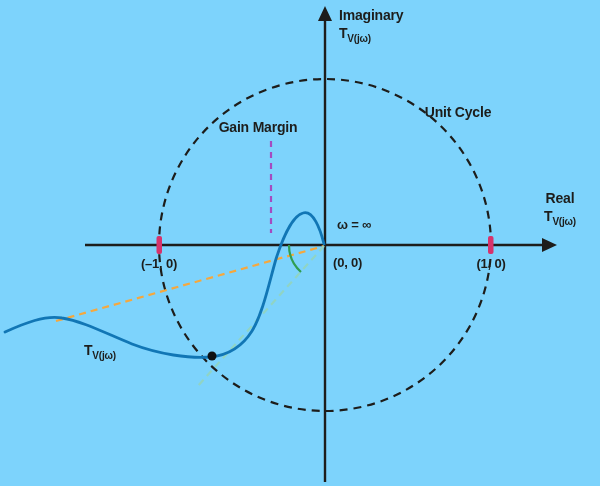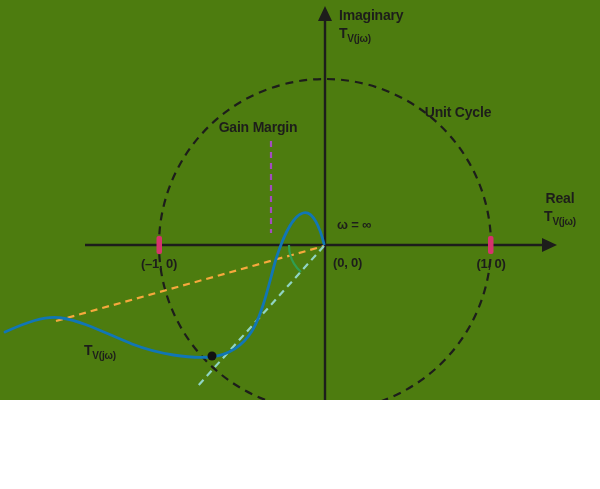--- a/index.html
+++ b/index.html
@@ -1,19 +1,19 @@
 <!DOCTYPE html>
 <html><head>
 <meta charset="utf-8">
 <style>
   html, body { margin: 0; padding: 0; background: #ffffff; }
   .stage {
-    width: 600px; height: 400px;
+    width: 600px; height: 486px;
     position: relative;
-    background: #4d7c0f;
+    background: #7dd3fc;
     overflow: hidden;
   }
   svg { display: block; }
   .lbl {
     font-family: "Liberation Sans", sans-serif;
     font-weight: 700;
     font-size: 14px;
     letter-spacing: -0.2px;
   }
   .coord {

